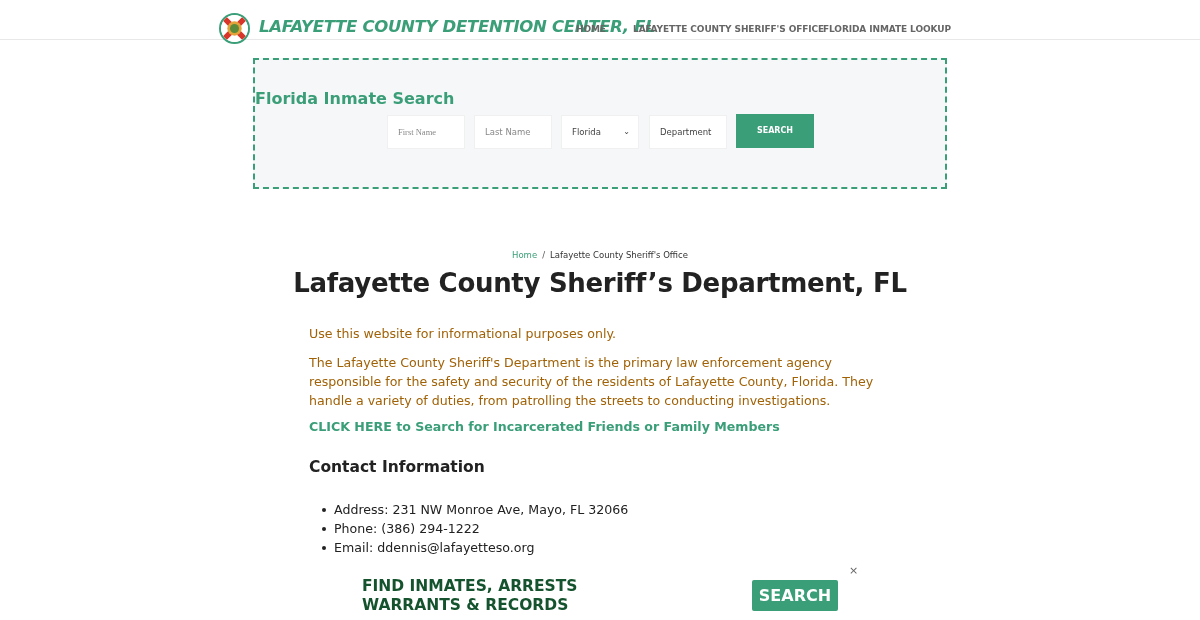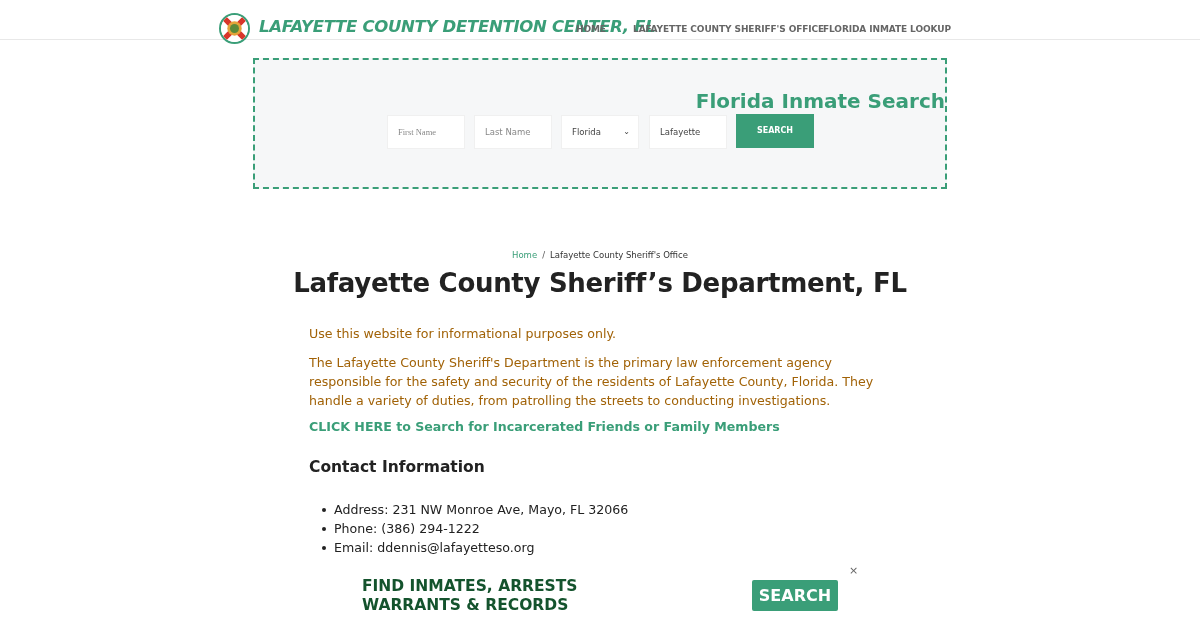--- a/index.html
+++ b/index.html
@@ -3,21 +3,21 @@
 <meta charset="utf-8">
 <style>
   * { box-sizing: border-box; margin: 0; padding: 0; }
   html, body { width: 1200px; height: 620px; overflow: hidden; background: #ffffff; font-family: "DejaVu Sans", "Liberation Sans", sans-serif; color: #222; }
   .header { position: absolute; left: 0; top: 0; width: 1200px; height: 40px; border-bottom: 1px solid #e8e8e8; background: #fff; }
   .logo { position: absolute; left: 219px; top: 13px; width: 31px; height: 31px; border-radius: 50%; border: 2px solid #3a9e78; background: #fff; overflow: hidden; }
   .logo svg { width: 100%; height: 100%; display: block; }
   .site-title { position: absolute; left: 259px; top: 17px; font-size: 16.5px; font-style: italic; font-weight: bold; color: #3a9e78; letter-spacing: -0.3px; white-space: nowrap; }
   .nav { position: absolute; top: 24px; font-size: 9px; font-weight: bold; color: #666; white-space: nowrap; letter-spacing: -0.1px; }
   .search-box { position: absolute; left: 253px; top: 58px; width: 694px; height: 131px; border: 2px dashed #3a9e78; background: #f6f7f8; }
-  .search-title { position: absolute; left: 0; top: 29px; width: 100%; text-align: right; font-size: 20px; font-weight: bold; color: #3a9e78; }
+  .search-title { position: absolute; left: 0; top: 29px; width: 100%; text-align: left; font-size: 16px; font-weight: bold; color: #3a9e78; }
   .field { position: absolute; top: 55px; height: 34px; background: #fff; border: 1px solid #f0f0f0; font-size: 8.5px; color: #888; padding-left: 10px; line-height: 32px; }
   .field.val { color: #444; }
   .select-chev { position: absolute; right: 8px; top: 0; font-size: 8px; color: #444; }
   .search-btn { position: absolute; left: 481px; top: 54px; width: 78px; height: 34px; background: #3a9e78; color: #fff; font-size: 8px; font-weight: bold; text-align: center; line-height: 34px; }
   .breadcrumb { position: absolute; left: 0; top: 250px; width: 1200px; text-align: center; font-size: 8.5px; color: #333; }
   .breadcrumb .home { color: #3a9e78; }
   .breadcrumb .sep { color: #555; margin: 0 5px; }
   .page-title { position: absolute; left: 0; top: 268px; width: 1200px; text-align: center; font-size: 26px; font-weight: bold; color: #222; letter-spacing: -0.3px; }
   .p { position: absolute; left: 309px; width: 570px; font-size: 12.6px; color: #a16207; line-height: 19px; }
   .link { position: absolute; left: 309px; top: 419px; font-size: 12.6px; font-weight: bold; color: #3a9e78; }
@@ -50,21 +50,21 @@
 </div>
 
 <div class="search-box">
   <div class="search-title">Florida Inmate Search</div>
   <div class="field" style="left:132px; width:78px;font-family:Liberation Serif, serif;">First Name</div>
   <div class="field" style="left:219px; width:78px;">Last Name</div>
   <div class="field val" style="left:306px; width:78px;">
     <span>Florida</span>
     <span class="select-chev">⌄</span>
   </div>
-  <div class="field val" style="left:394px; width:78px;">Lafayette</div>
+  <div class="field val" style="left:394px; width:78px;">Department</div>
   <div class="search-btn">SEARCH</div>
 </div>
 
 <div class="breadcrumb">
   <span class="home">Home</span><span class="sep">/</span><span>Lafayette County Sheriff's Office</span>
 </div>
 
 <div class="page-title">Lafayette County Sheriff’s Department, FL</div>
 
 <div class="p" style="top:324px;">Use this website for informational purposes only.</div>

